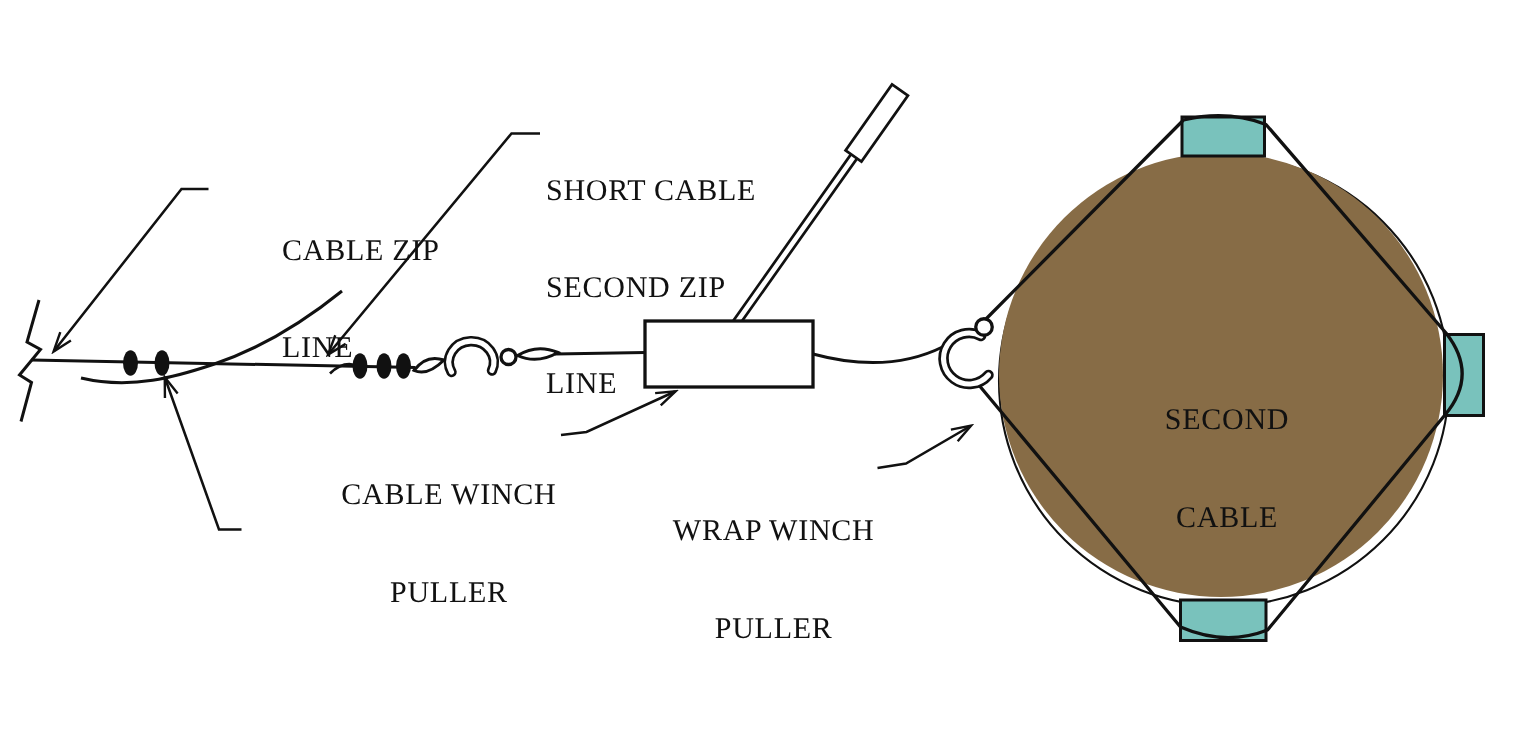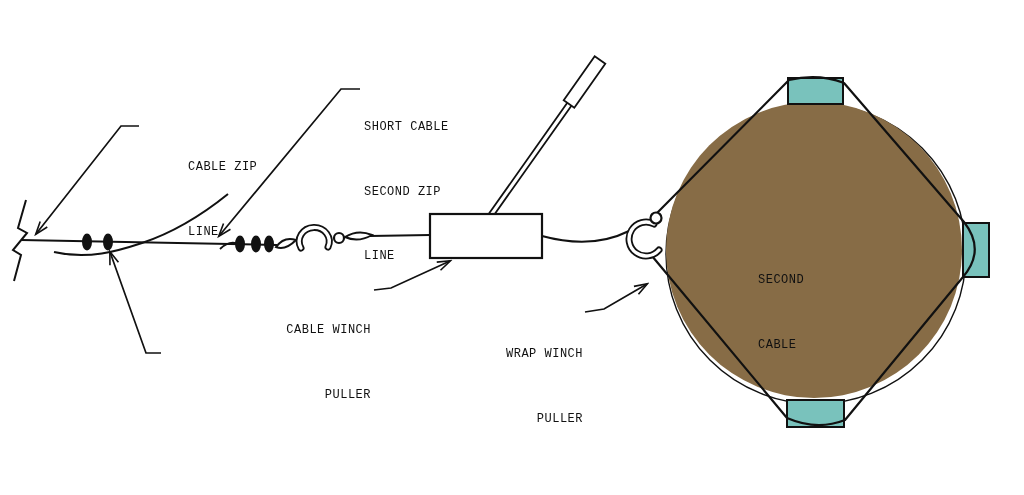--- a/index.html
+++ b/index.html
@@ -6,29 +6,29 @@
   .stage{
     position:relative;
     width:1024px;height:495px;
     background:#ffffff;
     overflow:hidden;
     font-family:"DejaVu Sans Mono", monospace;
   }
   .stage svg{position:absolute;left:0;top:0;}
   .label{
     position:absolute;
-    font-family:Liberation Mono, monospace;
-    font-size:12px;
+    font-family:Liberation Serif, serif;
+    font-size:20px;
     line-height:21.5px;
     letter-spacing:0.5px;
     color:#111111;
     white-space:pre;
   }
-  .label.right{text-align:right;}
-  .label.center{text-align:left;}
+  .label.right{text-align:center;}
+  .label.center{text-align:center;}
 </style>
 </head>
 <body>
 
 <div class="stage">
 
   <svg width="1024" height="495" viewBox="0 0 1024 495">
     <defs>
       <marker id="arr" viewBox="-16 -7 18 14" refX="-0.5" refY="0" markerWidth="18" markerHeight="14" markerUnits="userSpaceOnUse" orient="auto">
         <path d="M -13 -4.5 L 0 0 L -13 4.5" fill="none" stroke="#111111" stroke-width="1.6"></path>

